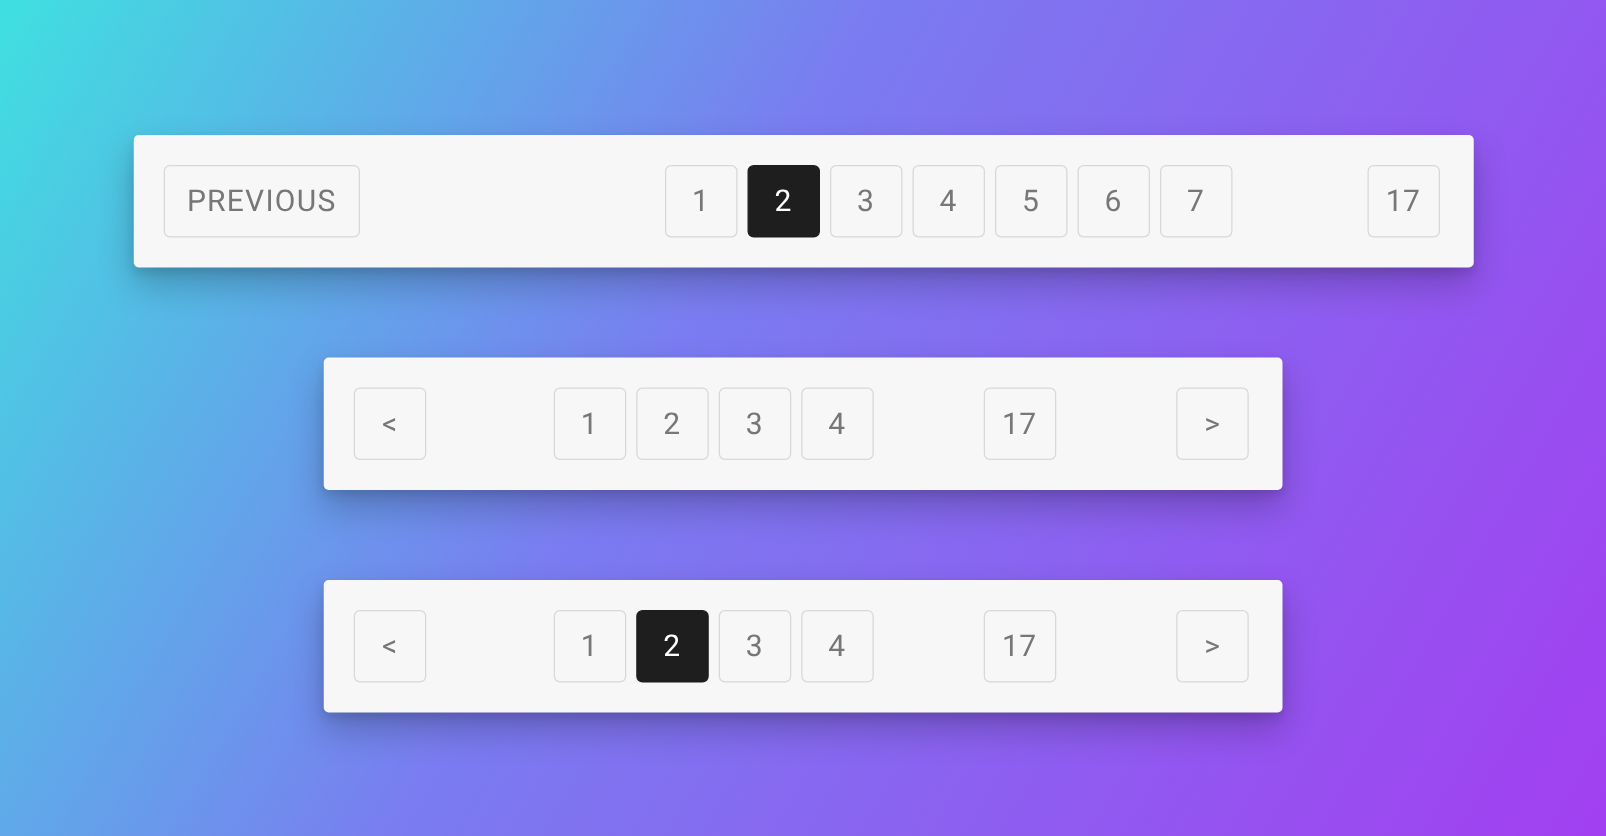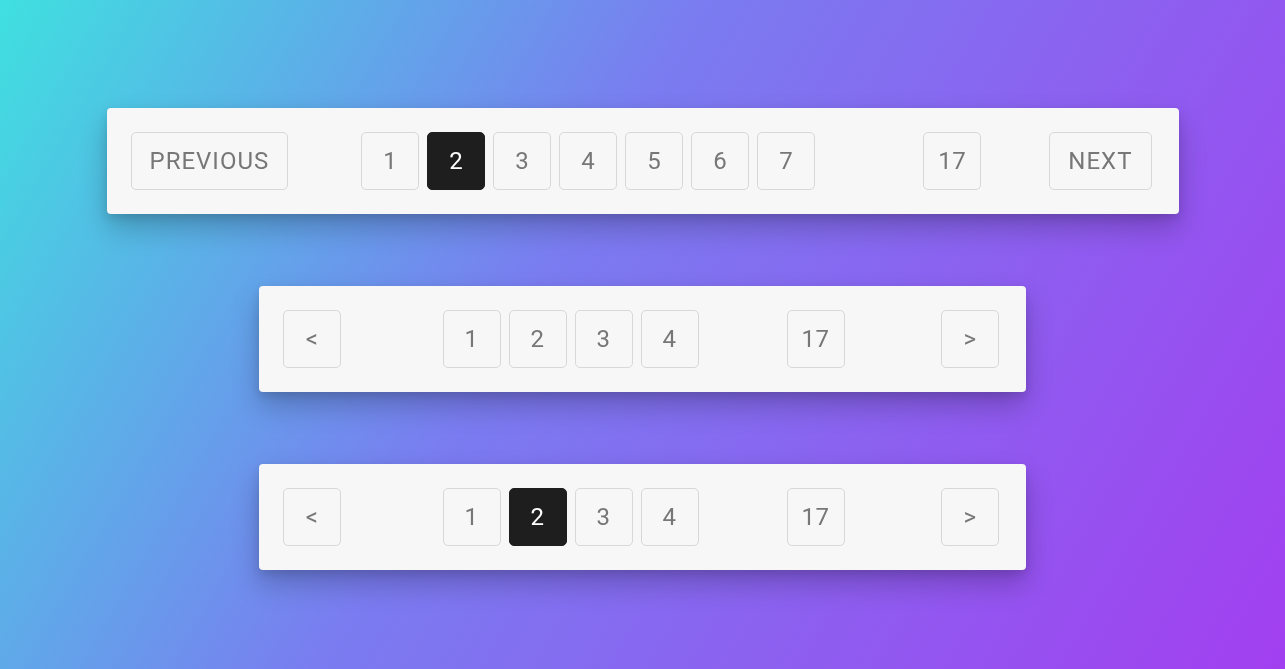--- a/index.html
+++ b/index.html
@@ -84,21 +84,20 @@
     <div class="btn num">1</div>
     <div class="btn num active">2</div>
     <div class="btn num">3</div>
     <div class="btn num">4</div>
     <div class="btn num">5</div>
     <div class="btn num">6</div>
     <div class="btn num">7</div>
     <div class="spacer-wide"></div>
     <div class="btn num">17</div>
   </div>
-  <div class="btn prevnext">NEXT</div>
 </div>
 
 <div class="pager pager-23">
   <div class="btn num">&lt;</div>
   <div class="cluster">
     <div class="btn num">1</div>
     <div class="btn num">2</div>
     <div class="btn num">3</div>
     <div class="btn num">4</div>
     <div class="spacer-narrow"></div>

